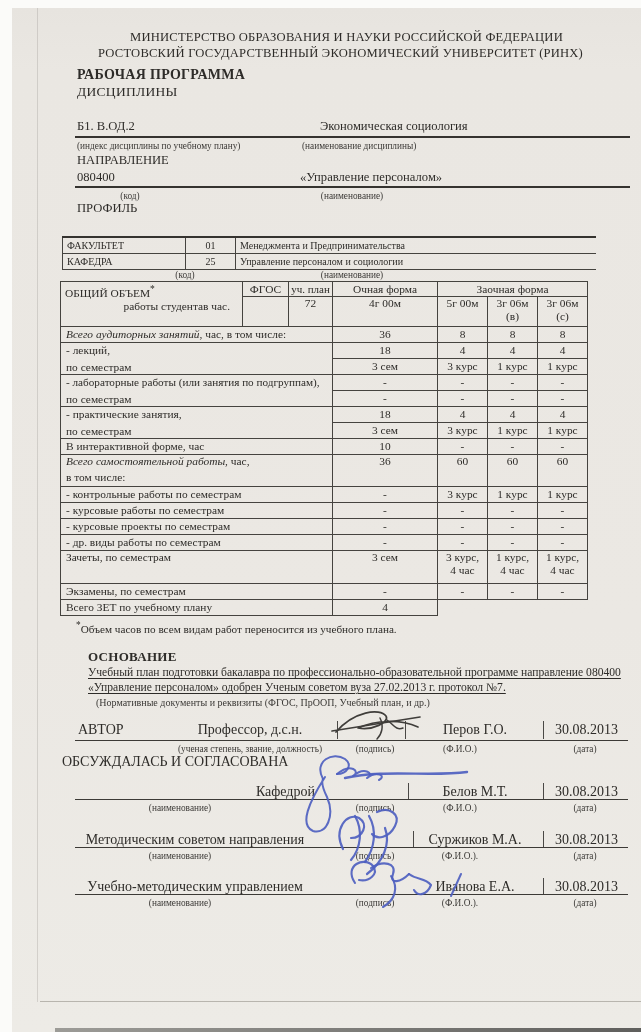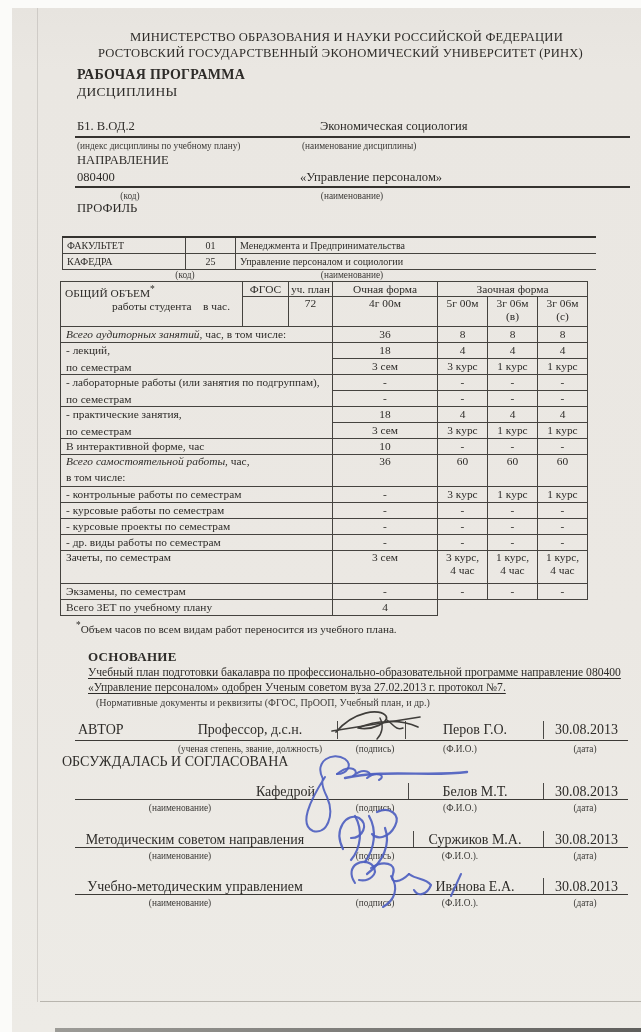--- a/index.html
+++ b/index.html
@@ -29,21 +29,21 @@
   
   .vt td{border:1px solid #45433f;font-size:11.4px;line-height:12.5px;text-align:center;
          vertical-align:middle;padding:0 2px;white-space:pre-line;}
   .vt td.lab{text-align:left;padding:0 3px 0 5px;white-space:nowrap;overflow:hidden;}
   .vt tr.h1 td{height:14px;}
   .vt tr.h2 td{height:29px;vertical-align:top;}
   .vt tr.r td{height:15px;}
   .vt tr.tall td{height:31px;}
   .vt tr.zach td{height:32px;}
   .vt td.title-cell{vertical-align:top;text-align:left;padding:1px 4px;white-space:nowrap;}
-  .vt .t2{display:flex;justify-content:space-between;padding-right:8px;margin-top:1px;margin-left:47px;}
+  .vt .t2{display:flex;justify-content:flex-end;padding-right:8px;margin-top:1px;margin-left:47px;}
   .vt td.ghost{border:none;background:transparent;}
   .vt i{font-style:italic;}
   .vt td.top{vertical-align:top;}
   .footnote{font-size:11.2px;}
   
   .basis-title{font-size:13px;font-weight:bold;letter-spacing:.3px;}
   .basis-line{font-size:11.6px;text-decoration:underline;text-underline-offset:2px;white-space:nowrap;}
   
   .sig-label{font-size:14px;}
   .sig-rule{position:absolute;left:75px;width:553px;height:1.4px;background:#3c3a36;}

